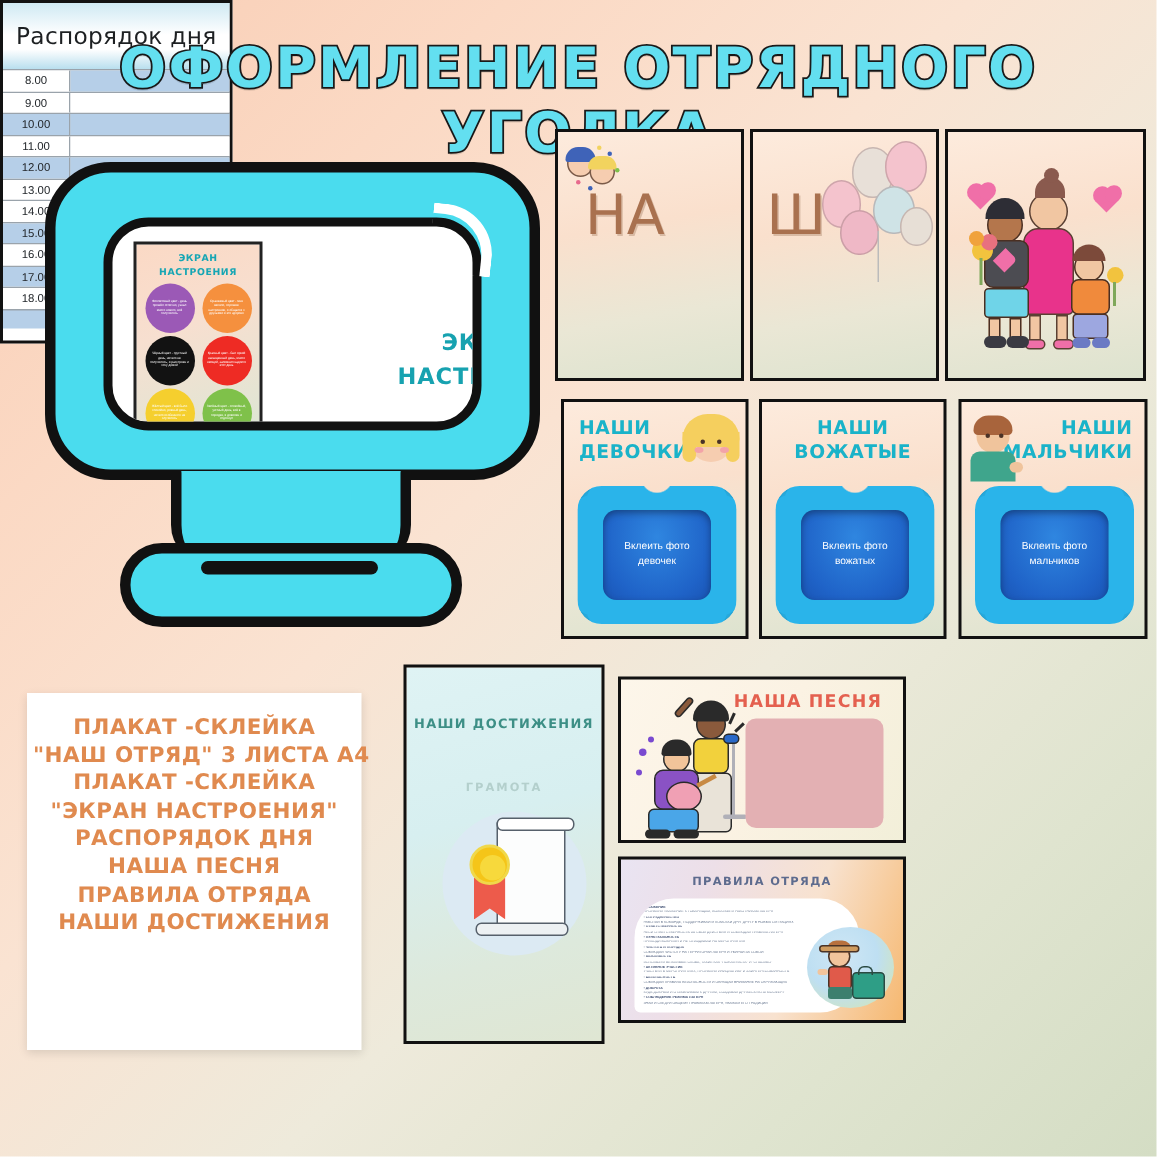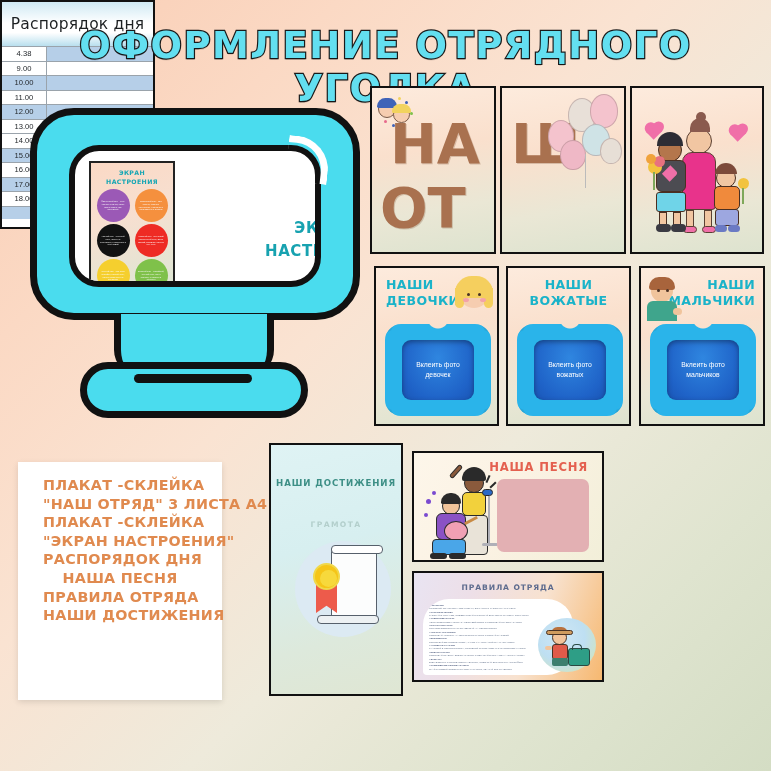--- a/index.html
+++ b/index.html
@@ -84,22 +84,22 @@
   .panel { position: absolute; border: 2.5px solid #111; overflow: hidden; }
   .peach-bg { background: linear-gradient(170deg,#fdebdd 0%,#fae0cd 38%,#eae7d5 72%,#dde3cf 100%); }
 
   
   .p-nash  { left: 370px; top: 86px;  width: 126px; height: 168px; }
   .p-otryad{ left: 500px; top: 86px;  width: 126px; height: 168px; }
   .p-family{ left: 630px; top: 86px;  width: 134px; height: 168px; }
 
   .bigword {
     position: absolute; font-family: "DejaVu Sans", sans-serif;
-    font-weight: 700; color: #a9714f; letter-spacing: 0px;
-    font-size: 56px; line-height: 56px; white-space: nowrap;
+    font-weight: 400; color: #a9714f; letter-spacing: 0px;
+    font-size: 37px; line-height: 56px; white-space: nowrap;
     text-shadow: 1px 1px 0 rgba(120,70,40,.25);
   }
   .w-na { left: 18px; top: 28px; }
   .w-sh { left: 9px;  top: 28px; }
   .w-ot { left: 8px;  top: 92px; }
   .w-ryad{ left: 2px; top: 92px; }
 
   .kids-icon { position: absolute; left: 6px; top: 8px; width: 42px; height: 34px; }
   .kidface { position: absolute; border-radius: 50%; }
   .confetti { position: absolute; border-radius: 50%; }
@@ -156,23 +156,23 @@
     display: flex; align-items: center; justify-content: center;
     color: #fff; font-size: 6.8px; line-height: 10px; text-align: center;
     box-shadow: inset 0 2px 5px rgba(0,0,0,.35);
   }
 
   .girl-av { position: absolute; right: 4px; top: 8px; width: 38px; height: 34px; }
   .boy-av  { position: absolute; left: 4px; top: 10px; width: 36px; height: 44px; }
 
   
   .listbox {
-    position: absolute; left: 18px; top: 462px; width: 204px; height: 238px;
+    position: absolute; left: 18px; top: 462px; width: 223px; height: 238px;
     background: #fff; box-shadow: 0 2px 6px rgba(0,0,0,.12);
-    padding: 14px 25px 0; text-align: center;
+    padding: 14px 4px 0; text-align: center;
   }
   .listbox div {
     color: #e08a4f; font-weight: 700; font-size: 14.3px; line-height: 18.6px;
     letter-spacing: .3px; font-family: "DejaVu Sans", sans-serif;
     white-space: nowrap;
   }
 
   
   .p-achieve {
     left: 269px; top: 443px; width: 134px; height: 253px;
@@ -322,21 +322,20 @@
     <div class="kidface" style="left:-1px;top:2px;width:20px;height:10px;background:#3f63b8;border-radius:10px 10px 2px 2px;"></div>
     <div class="kidface" style="left:15px;top:10px;width:17px;height:17px;background:#f6cdb0;border:1.4px solid #7a5a48;"></div>
     <div class="kidface" style="left:14px;top:8px;width:19px;height:9px;background:#f2d35e;border-radius:10px 10px 2px 2px;"></div>
     <div class="confetti" style="left:20px;top:1px;width:3px;height:3px;background:#f2d35e;"></div>
     <div class="confetti" style="left:27px;top:5px;width:3px;height:3px;background:#3f63b8;"></div>
     <div class="confetti" style="left:6px;top:24px;width:3px;height:3px;background:#e76a8d;"></div>
     <div class="confetti" style="left:14px;top:28px;width:3px;height:3px;background:#3f63b8;"></div>
     <div class="confetti" style="left:32px;top:16px;width:3px;height:3px;background:#7fc14a;"></div>
   </div>
   <div class="bigword w-na">НА</div>
-  <div class="bigword w-ot">ОТ</div>
 </div>
 
 <div class="panel peach-bg p-otryad">
   <div class="bigword w-sh">Ш</div>
   <div class="balloons">
     <div class="bal" style="left:2px;top:26px;width:26px;height:32px;background:#f4c3cd;"></div>
     <div class="bal" style="left:22px;top:4px;width:28px;height:34px;background:#e8e0d8;"></div>
     <div class="bal" style="left:44px;top:0px;width:28px;height:34px;background:#f4c3cd;"></div>
     <div class="bal" style="left:14px;top:46px;width:26px;height:30px;background:#efb8c6;"></div>
     <div class="bal" style="left:36px;top:30px;width:28px;height:32px;background:#cfe3e6;"></div>
@@ -536,21 +535,21 @@
     <div style="position:absolute;left:7px;top:28px;width:7px;height:4px;border-radius:3px;background:#f2c49c;"></div>
   </div>
 </div>
 
 <div class="p-sched">
   <div class="sched-head">
     <span>Распорядок дня</span>
   </div>
   <div id="sched-rows">
       <div class="srow">
-        <div class="scell-t white">4.38</div>
+        <div class="scell-t white">8.00</div>
         <div class="scell-v blue"></div>
       </div>
       <div class="srow">
         <div class="scell-t white">9.00</div>
         <div class="scell-v white"></div>
       </div>
       <div class="srow">
         <div class="scell-t blue">10.00</div>
         <div class="scell-v blue"></div>
       </div>

